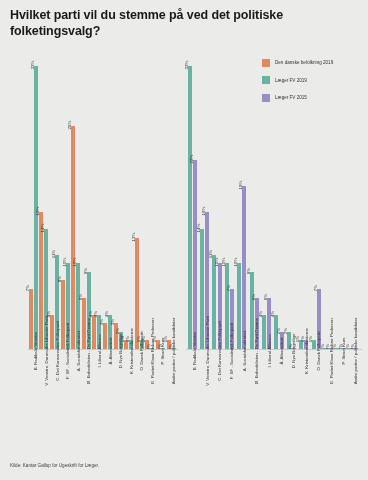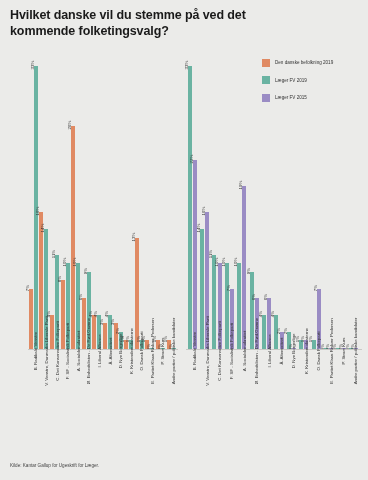--- a/index.html
+++ b/index.html
@@ -73,21 +73,21 @@
     left:0;
   }
   #footer{
     position:absolute;left:10px;top:463px;
     font-size:4.6px;color:#444;
   }
 </style>
 </head>
 <body>
 
-<div id="title">Hvilket danske vil du stemme på ved det kommende folketingsvalg?</div>
+<div id="title">Hvilket parti vil du stemme på ved det politiske folketingsvalg?</div>
 
 <div id="legend">
   <div class="lg-row">
     <span class="lg-sw" style="background: rgb(224, 138, 99);"></span>
     <span class="lg-tx">Den danske befolkning 2019</span>
   </div>
   <div class="lg-row">
     <span class="lg-sw" style="background: rgb(106, 179, 162);"></span>
     <span class="lg-tx">Læger FV 2019</span>
   </div>

